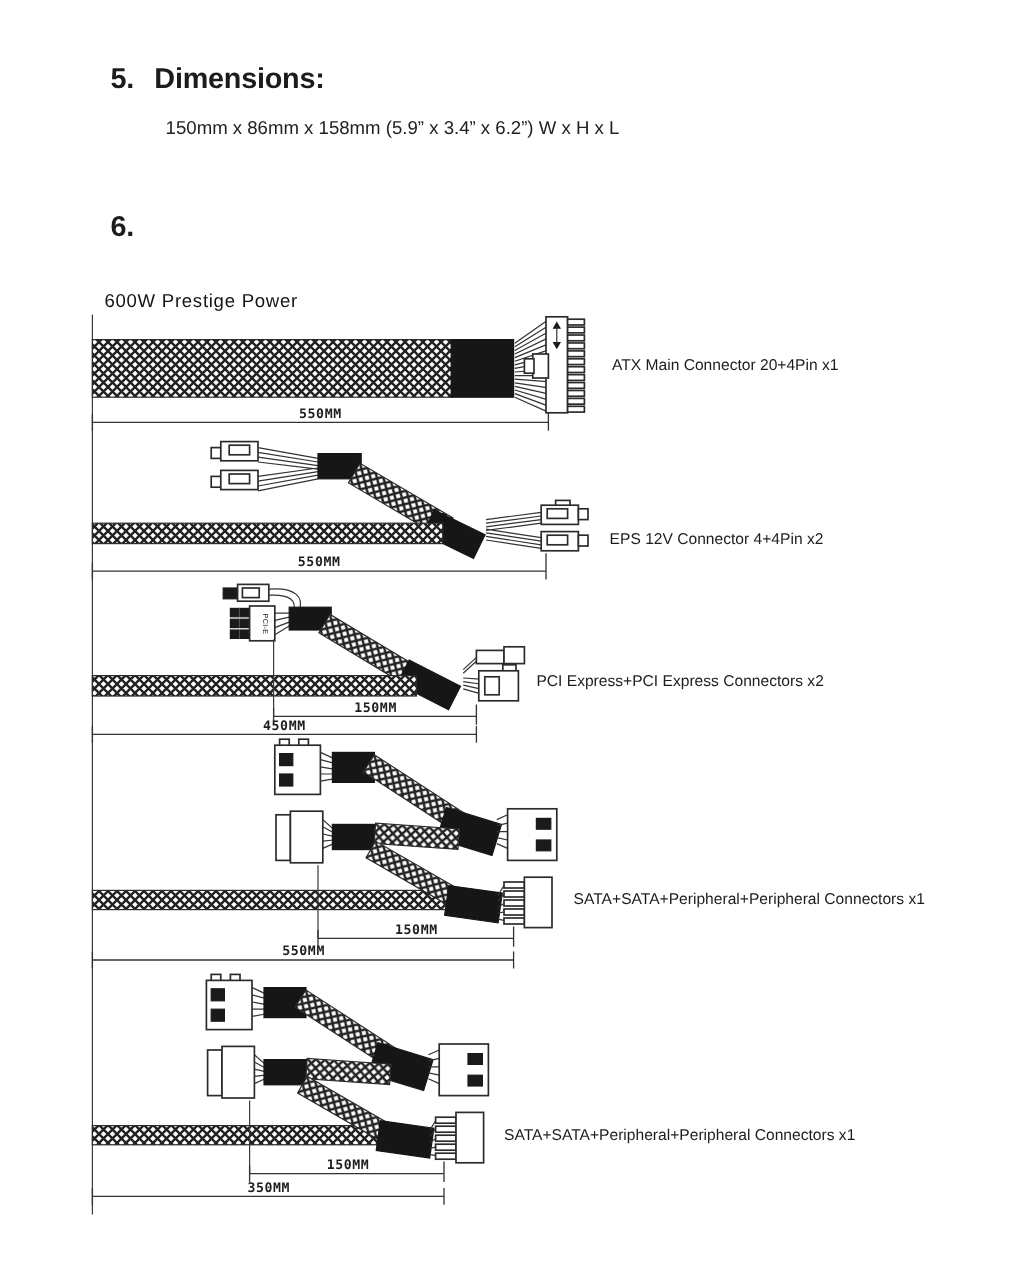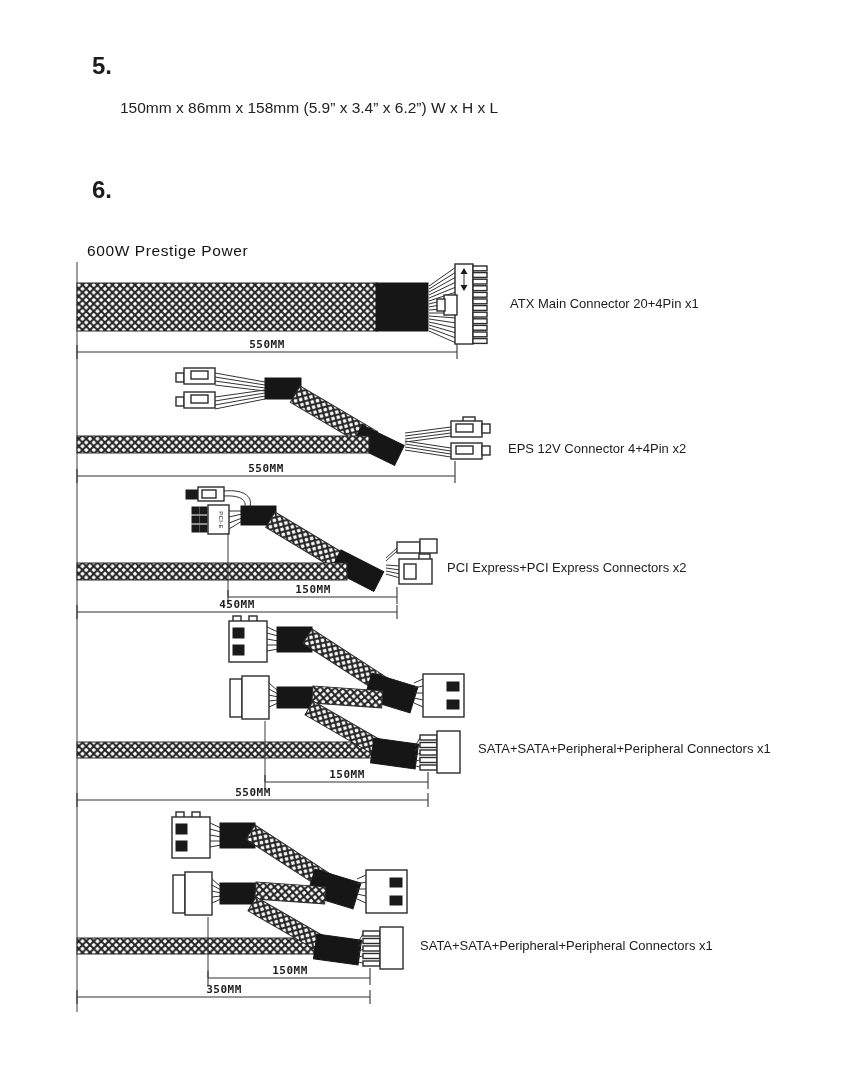--- a/index.html
+++ b/index.html
@@ -1,20 +1,20 @@
 <!DOCTYPE html>
 <html><head>
 <meta charset="utf-8">
 <style>
   html,body{margin:0;padding:0;background:#ffffff;}
   .page{position:relative;width:852px;height:1068px;background:#ffffff;overflow:hidden;
         font-family:"Liberation Sans",sans-serif;color:#1d1d1d;}
   .heading{position:absolute;display:flex;gap:17px;font-weight:bold;font-size:24px;
            letter-spacing:-0.2px;color:#1c1c1c;}
-  .body-text{position:absolute;left:120px;top:99px;font-size:15.5px;color:#222;}
+  .body-text{position:absolute;left:138px;top:99px;font-size:15.5px;color:#222;}
   svg{position:absolute;left:0;top:0;}
   .braid{fill:url(#braidPat);stroke:#2b2b2b;stroke-width:1;}
   .band{fill:#161616;stroke:#161616;}
   .conn{fill:#ffffff;stroke:#2b2b2b;stroke-width:1.4;}
   .slot{fill:#1a1a1a;stroke:#1a1a1a;}
   .wire{stroke:#333;stroke-width:1;fill:none;}
   .thin{stroke:#3a3a3a;stroke-width:1;fill:none;}
   .dim-line{stroke:#333;stroke-width:1.1;fill:none;}
   text.dim{font-family:"DejaVu Sans Mono",monospace;font-size:11px;font-weight:bold;
            fill:#1d1d1d;letter-spacing:0.5px;}
@@ -23,20 +23,21 @@
   text.mark{font-family:"Liberation Sans",sans-serif;font-size:6px;fill:#1a1a1a;letter-spacing:0.3px;}
   .ink{fill:#161616;}
 </style>
 </head>
 <body>
 
 <div class="page">
 
   <div class="heading" style="left:92px;top:52px;">
     <span>5.</span>
+    <span>Dimensions:</span>
   </div>
 
   <div class="body-text">150mm x 86mm x 158mm (5.9” x 3.4” x 6.2”) W x H x L</div>
 
   <div class="heading" style="left:92px;top:176px;">
     <span>6.</span>
   </div>
 
   <svg width="852" height="1068" viewBox="0 0 852 1068">
     <defs>

